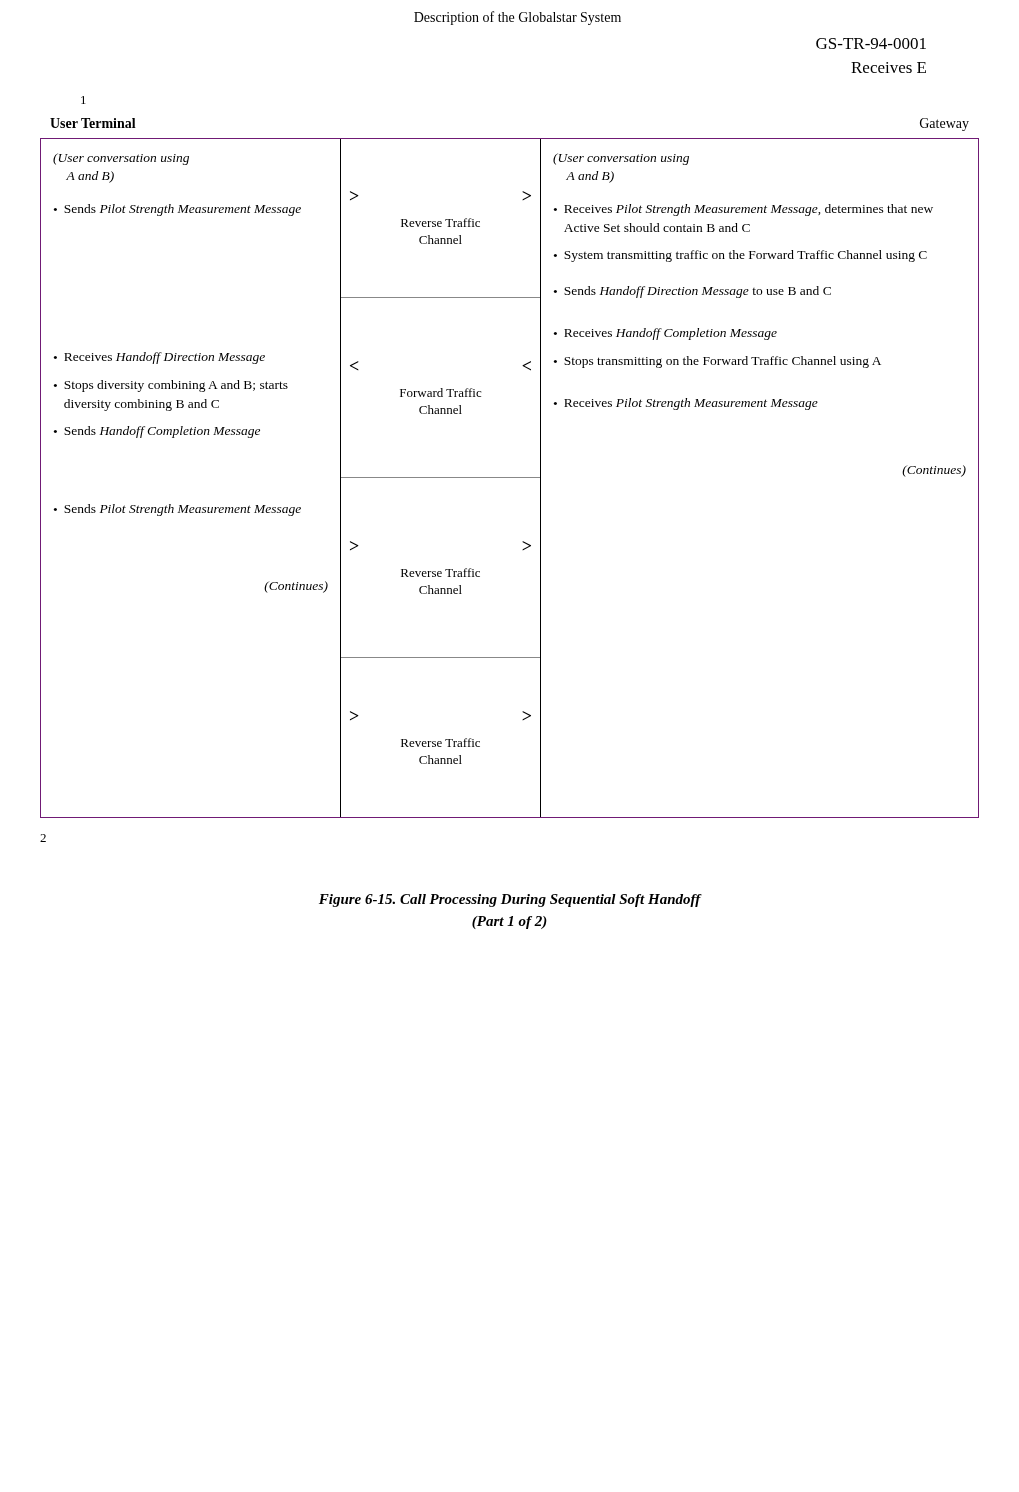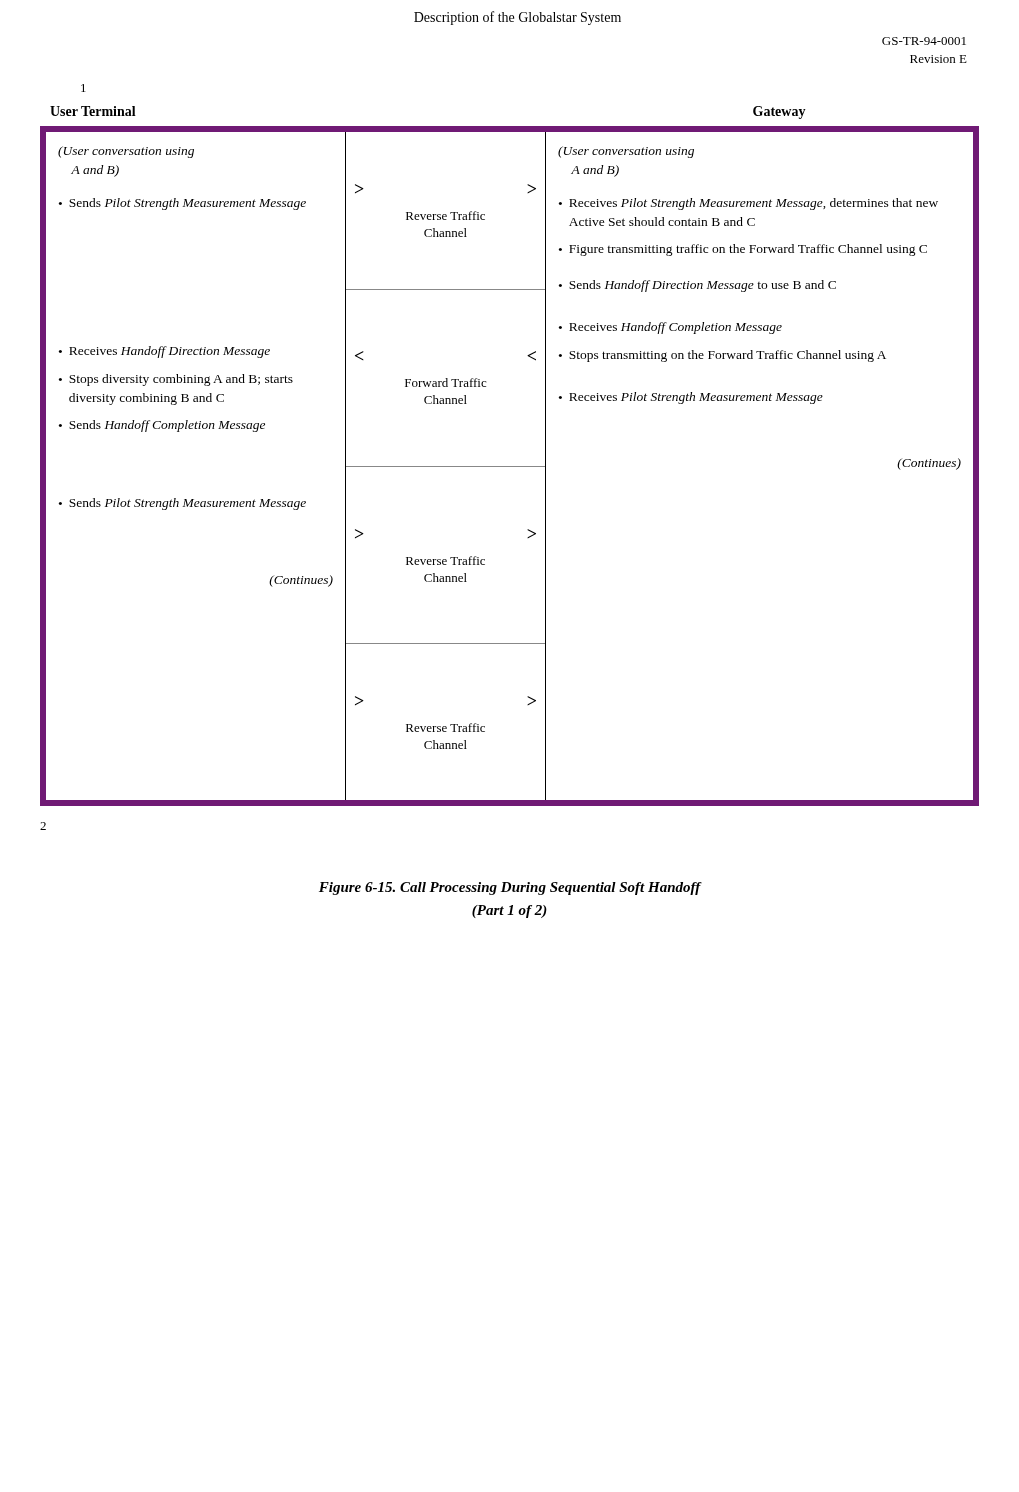--- a/index.html
+++ b/index.html
@@ -14,22 +14,22 @@
     }
 
     .page-header {
       text-align: center;
       padding: 10px 40px 4px 56px;
       font-size: 14px;
     }
 
     .doc-ref {
       text-align: right;
-      padding: 2px 52px 10px 40px;
-      font-size: 13px;
+      padding: 2px 92px 10px 40px;
+      font-size: 17px;
       line-height: 1.4;
     }
 
     .page-num-top {
       padding: 2px 40px 8px 40px;
       font-size: 13px;
     }
 
     .main-content {
       padding: 0 40px;
@@ -42,29 +42,29 @@
       padding: 0 10px;
     }
 
     .col-header-left {
       font-weight: bold;
       font-size: 14px;
       width: 300px;
     }
 
     .col-header-right {
-      font-weight: bold;
+      font-weight: normal;
       font-size: 14px;
       width: 380px;
-      text-align: center;
+      text-align: right;
     }
 
     .diagram-container {
       display: flex;
-      border: 6px solid #701a75;
+      border: 1px solid #701a75;
       margin: 0 0 10px 0;
       min-height: 680px;
     }
 
     .left-col {
       width: 300px;
       border-right: 1px solid #000;
       padding: 10px 12px;
       flex-shrink: 0;
     }
@@ -157,21 +157,21 @@
     }
   </style>
 </head>
 <body>
 
 <div class="page-header">
   <span>Description of the Globalstar System</span>
 </div>
 <div class="doc-ref">
   <span>GS-TR-94-0001</span><br>
-  <span>Revision E</span>
+  <span>Receives E</span>
 </div>
 
 <div class="main-content">
 
   <div class="page-num-top">
     <span>1</span>
   </div>
 
   <div class="col-headers">
     <div class="col-header-left">User Terminal</div>
@@ -289,21 +289,21 @@
       <div>
         <div class="bullet-item">
           <span class="bullet-dot">•</span>
           <span class="bullet-text">
             Receives <em>Pilot Strength Measurement Message</em>, determines that new Active Set should contain B and C
           </span>
         </div>
         <div class="bullet-item">
           <span class="bullet-dot">•</span>
           <span class="bullet-text">
-            Figure transmitting traffic on the Forward Traffic Channel using C
+            System transmitting traffic on the Forward Traffic Channel using C
           </span>
         </div>
       </div>
 
       <div style="height: 8px;"></div>
 
       <div>
         <div class="bullet-item">
           <span class="bullet-dot">•</span>
           <span class="bullet-text">

